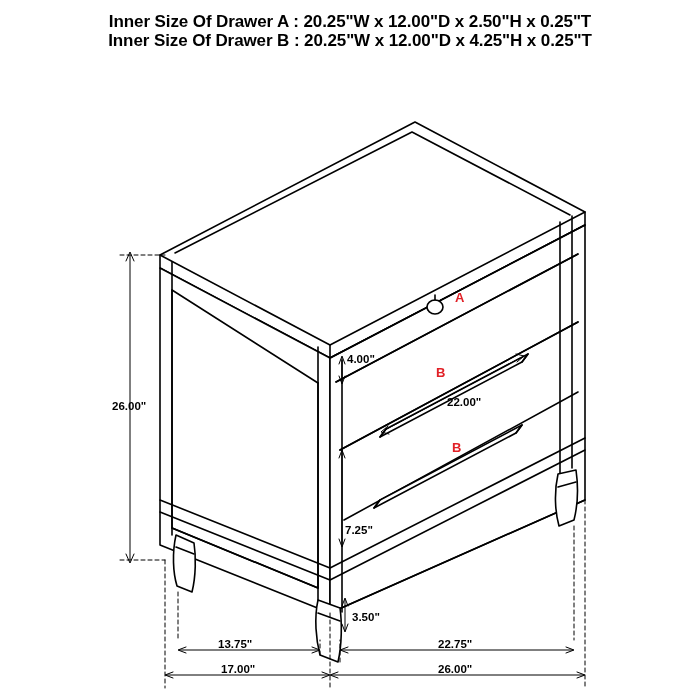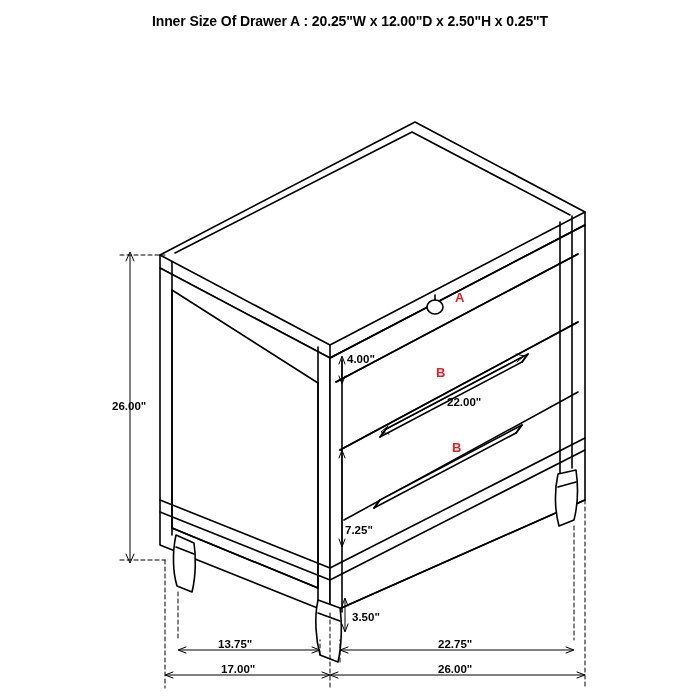--- a/index.html
+++ b/index.html
@@ -19,21 +19,21 @@
     position: relative;
     width: 700px;
     height: 700px;
   }
   .header {
     position: absolute;
     top: 12px;
     left: 0;
     width: 700px;
     text-align: center;
-    font-size: 14px;
+    font-size: 17px;
     font-weight: bold;
     line-height: 19px;
     letter-spacing: -0.1px;
   }
   .header div { white-space: nowrap; }
 
   svg.diagram {
     position: absolute;
     top: 0;
     left: 0;
@@ -47,20 +47,21 @@
   .lbl.red { color: #e12026; font-size: 13px; }
   .lbl.dim { color: #000000; }
 </style>
 </head>
 <body>
 
 <div id="stage">
 
   <div class="header">
     <div>Inner Size Of Drawer A : 20.25"W x 12.00"D x 2.50"H x 0.25"T</div>
+    <div>Inner Size Of Drawer B : 20.25"W x 12.00"D x 4.25"H x 0.25"T</div>
   </div>
 
   <svg class="diagram" width="700" height="700" viewBox="0 0 700 700">
     <g fill="none" stroke="#000" stroke-width="1.6" stroke-linejoin="round" stroke-linecap="round">
 
       <g>
 
         <polygon points="160,255 415,122 585,212 330,345" fill="#fff"></polygon>
 
         <polyline points="160,255 160,268 330,358 330,345"></polyline>

